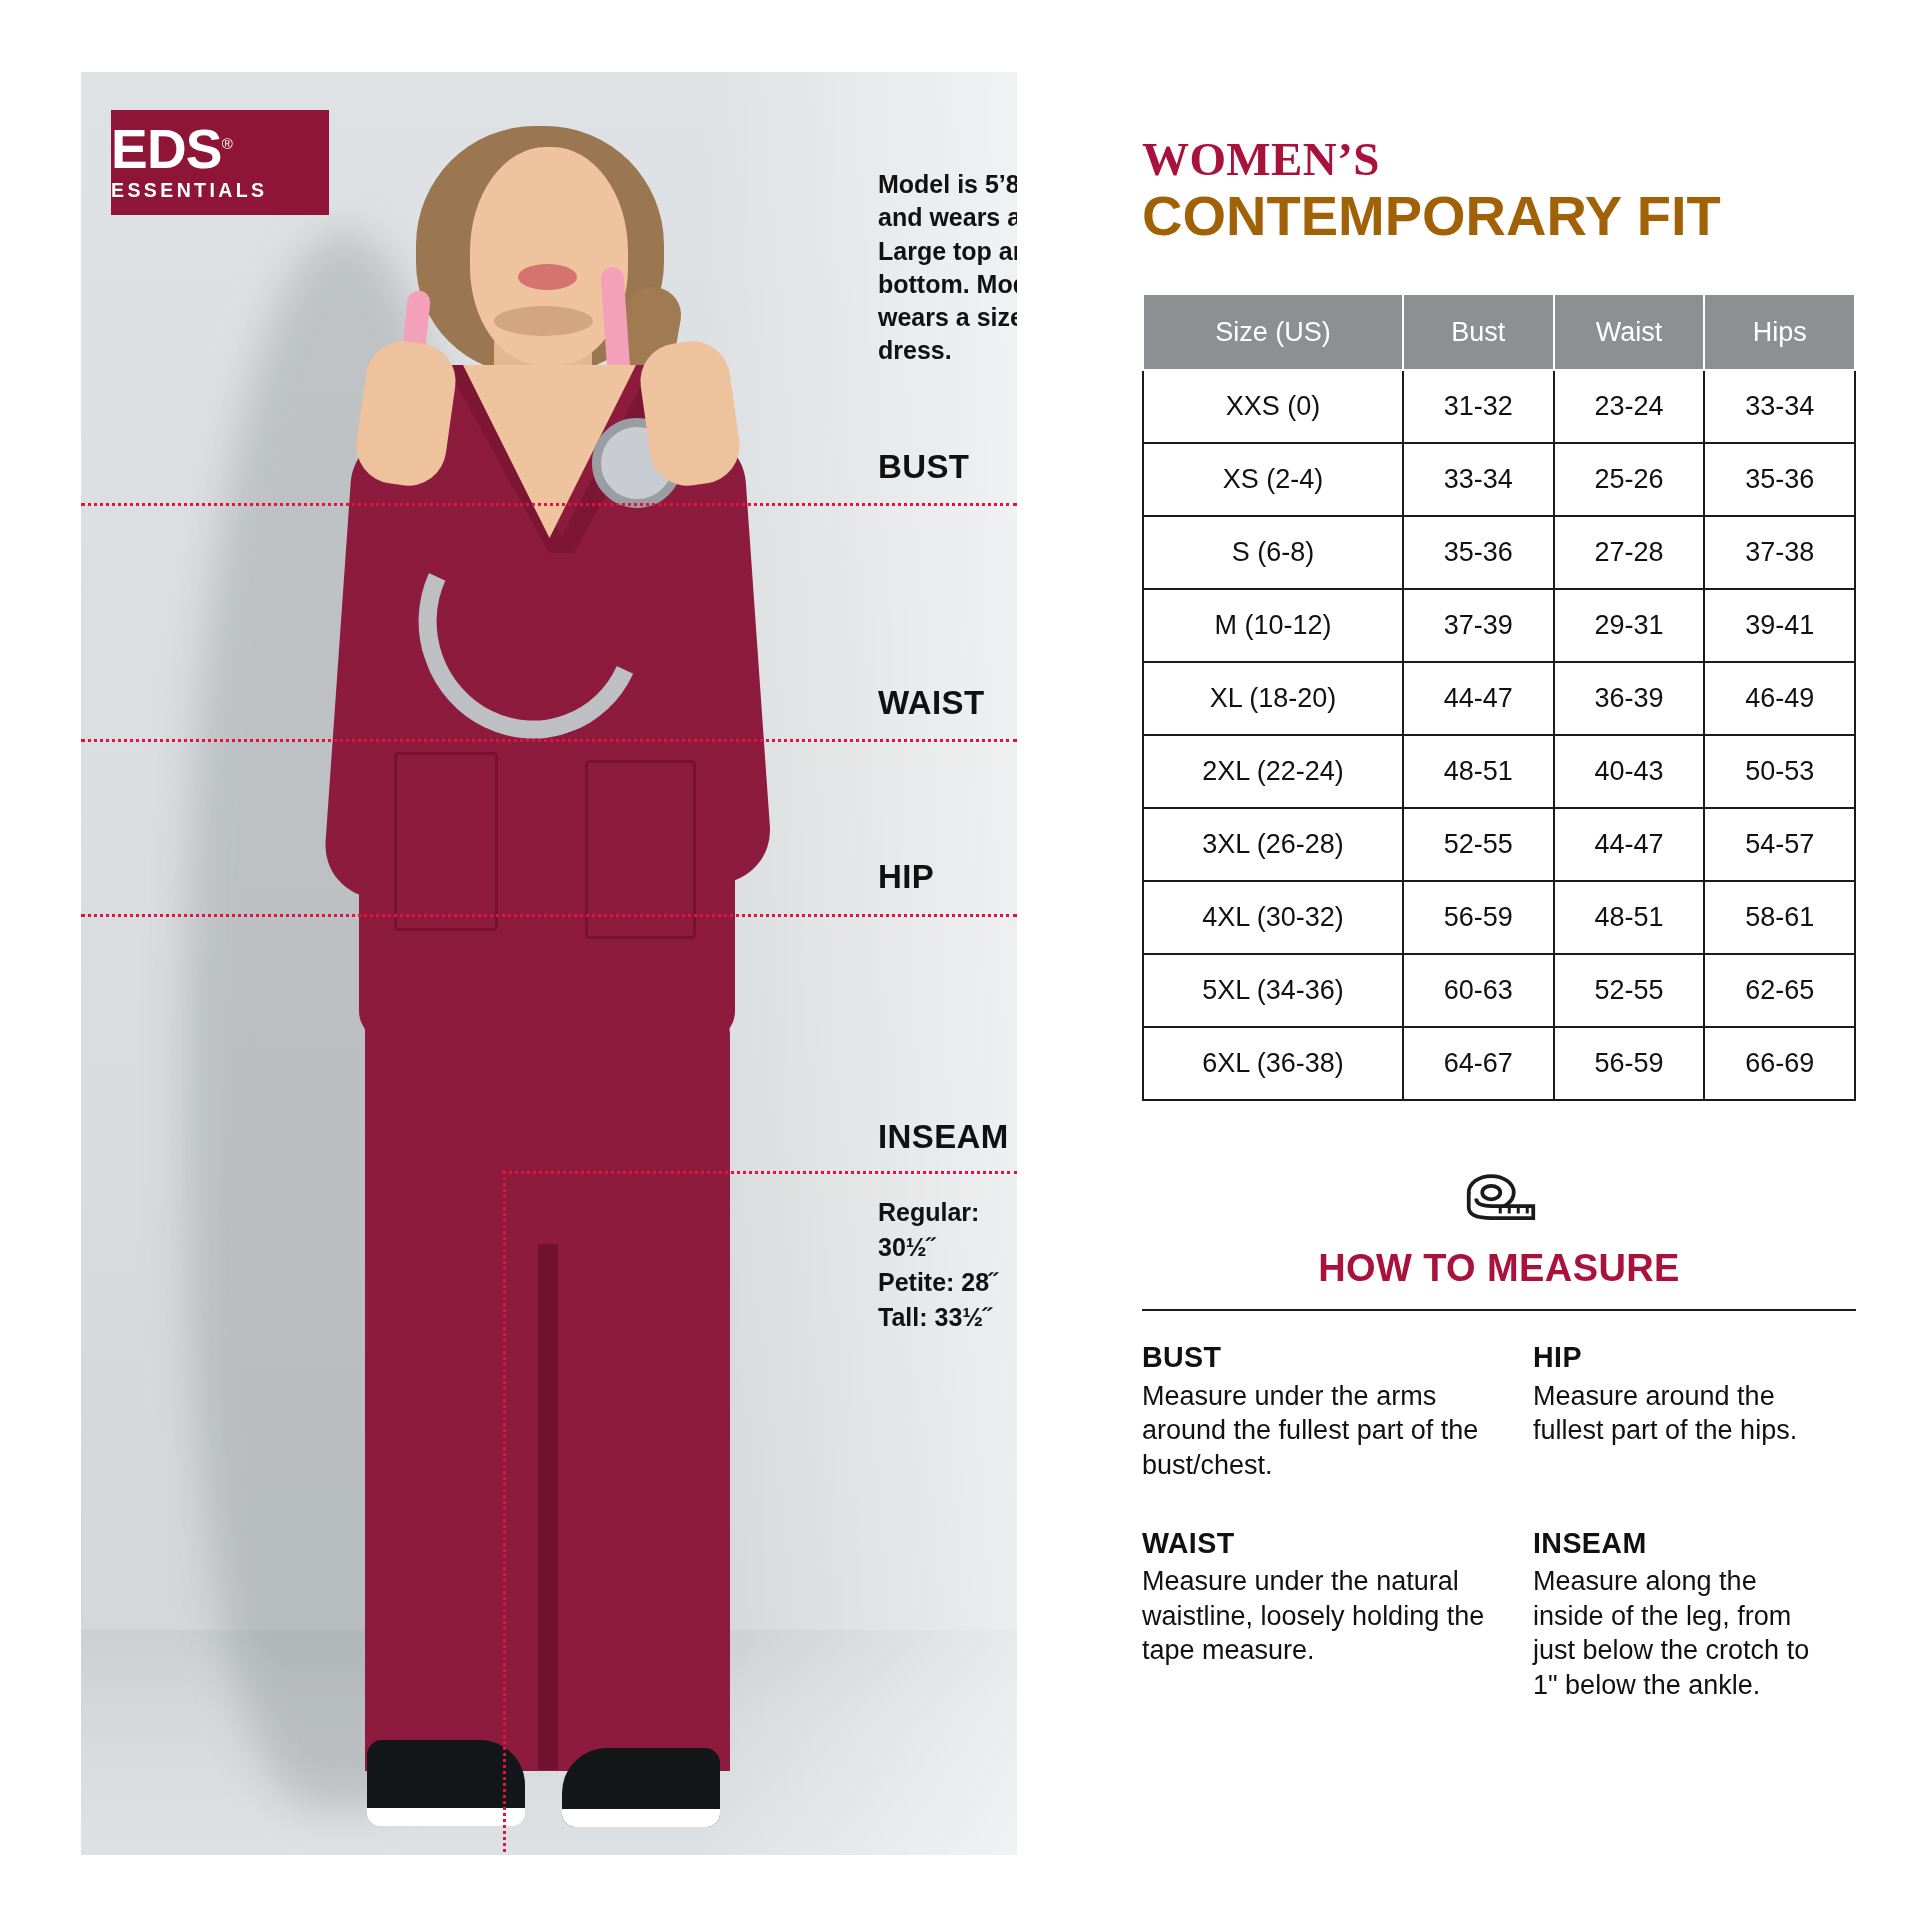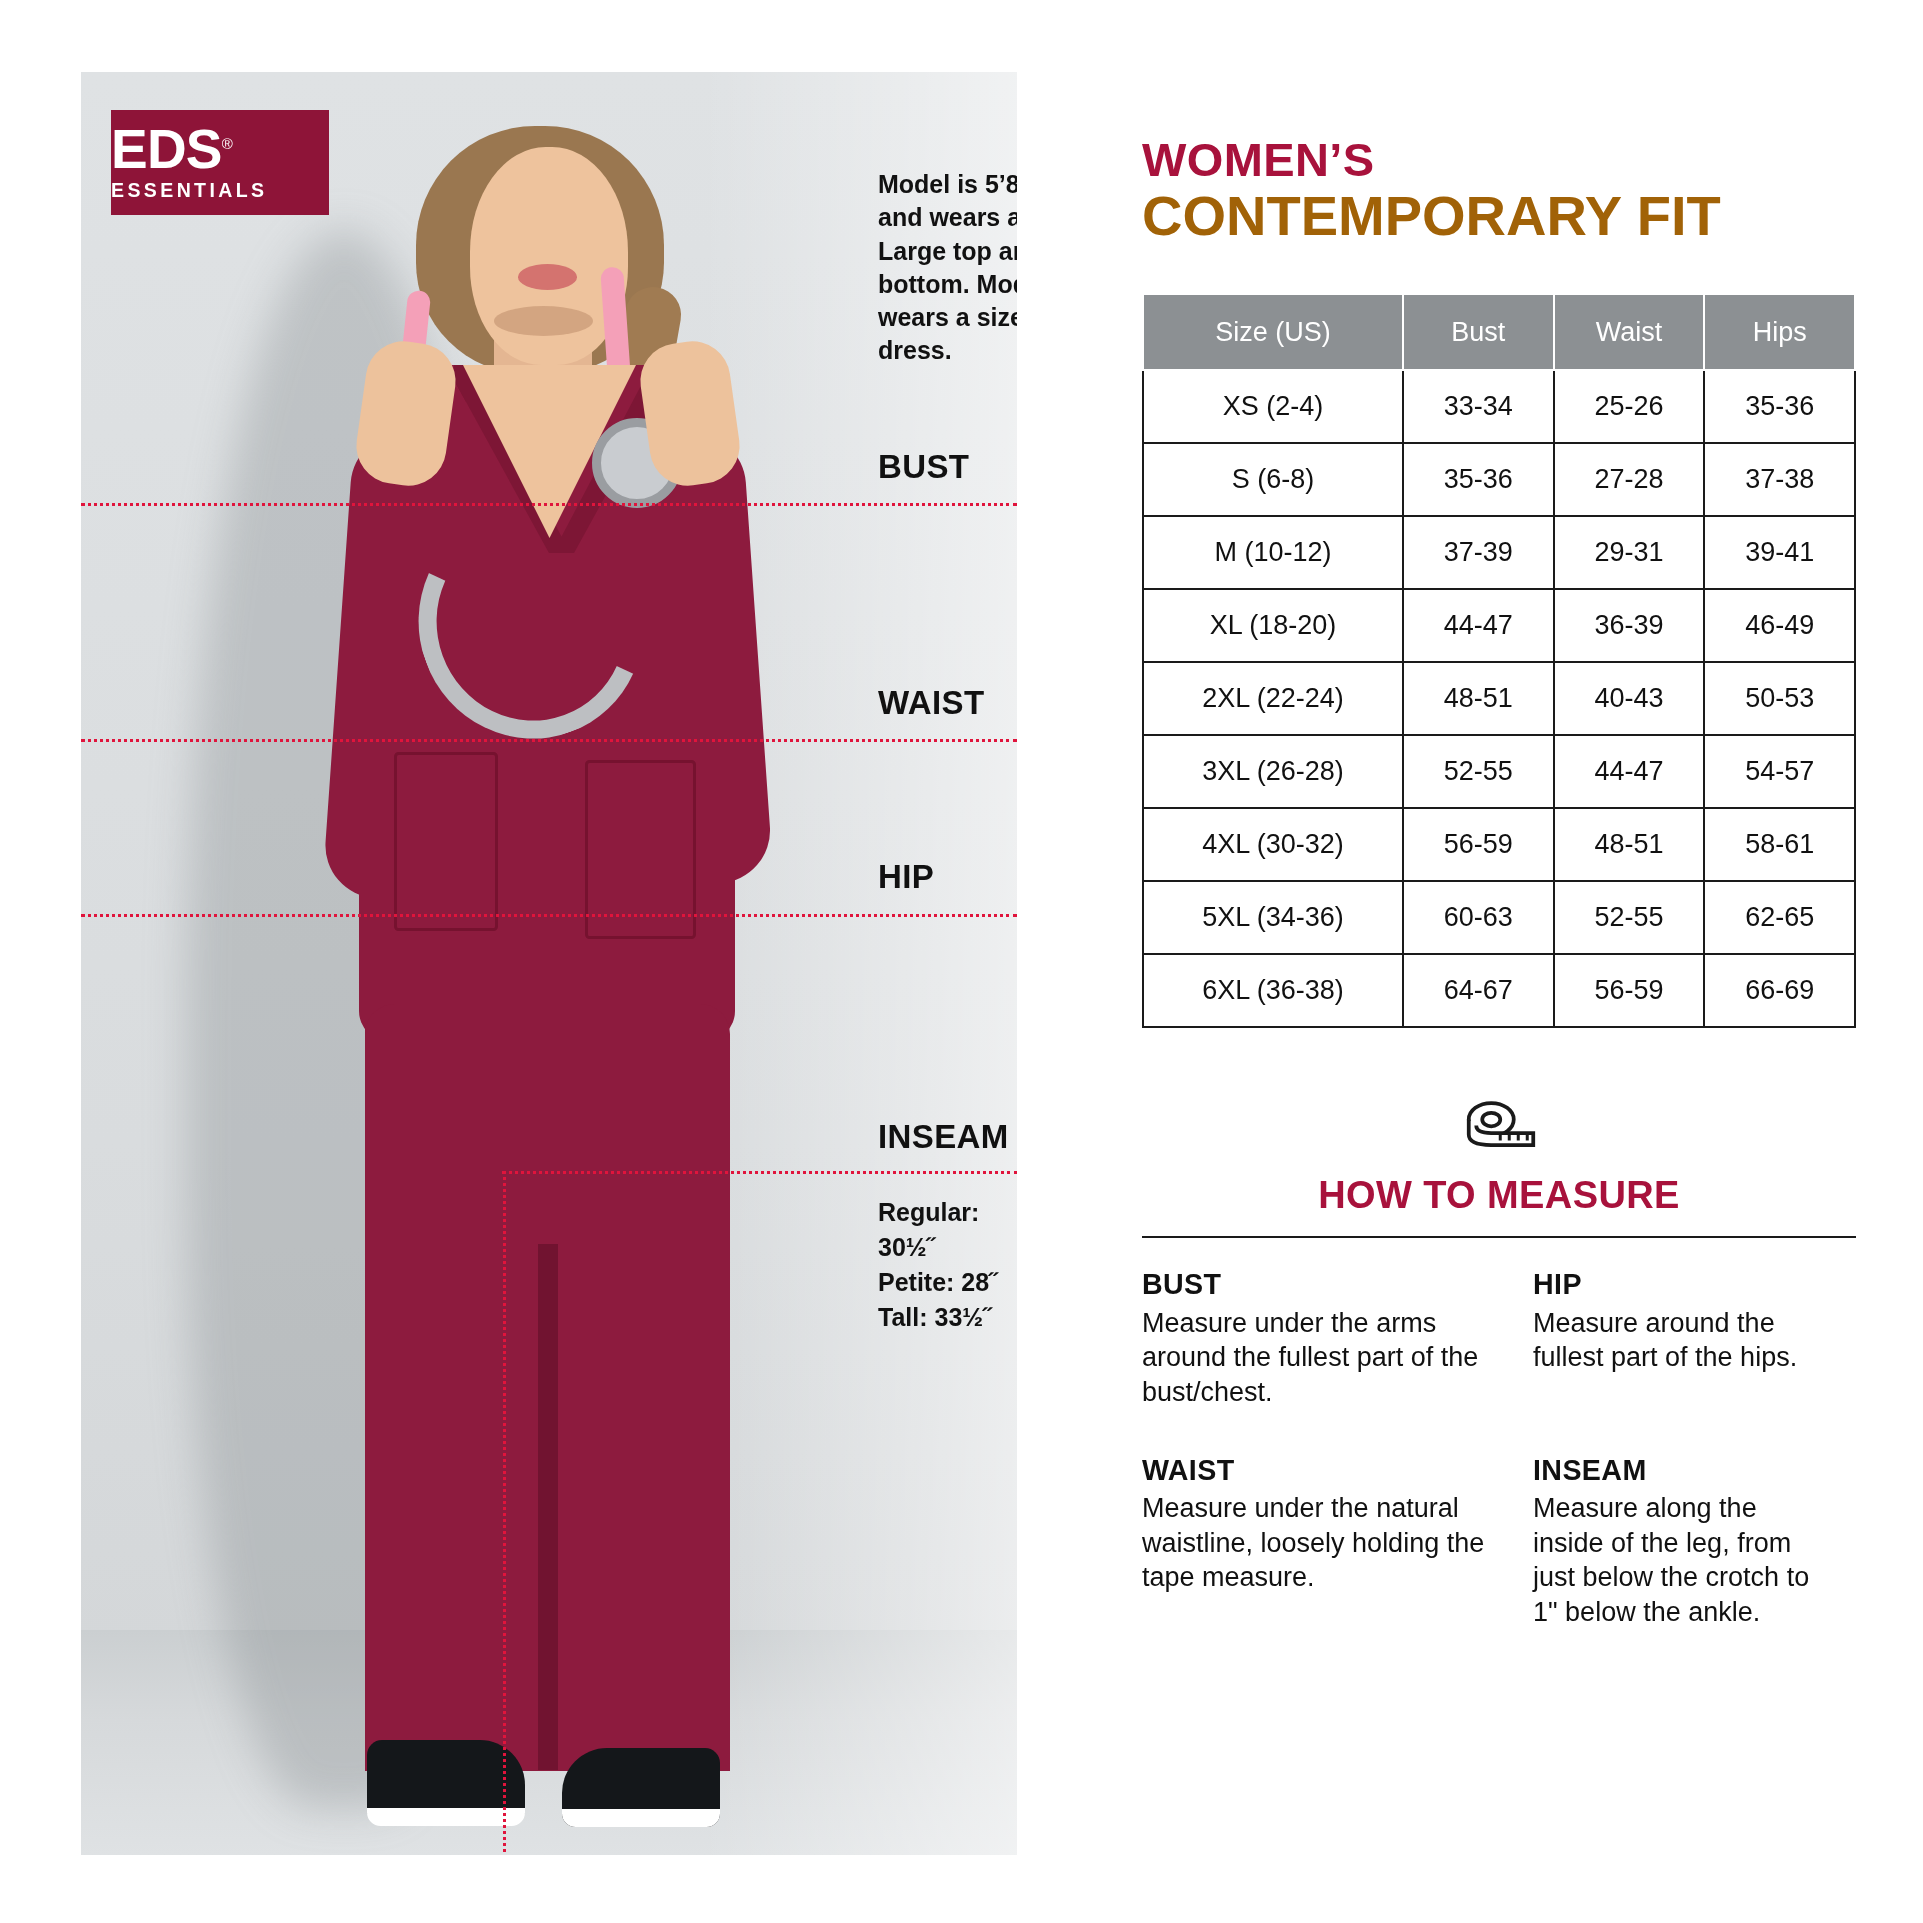--- a/index.html
+++ b/index.html
@@ -344,20 +344,21 @@
     left: 1142px;
     top: 135px;
     width: 714px;
   }
   .title-1 {
     font-size: 47px;
     font-weight: bold;
     color: #a8123c;
     letter-spacing: 0.4px;
     line-height: 1.05;
+    font-family: Liberation Serif, serif;
   }
   .title-2 {
     font-size: 56px;
     font-weight: bold;
     color: #a16207;
     letter-spacing: 0px;
     line-height: 1.05;
     margin-top: 3px;
   }
 
@@ -509,20 +510,26 @@
       <thead>
         <tr>
           <th>Size (US)</th>
           <th>Bust</th>
           <th>Waist</th>
           <th>Hips</th>
         </tr>
       </thead>
       <tbody>
         <tr>
+          <td>XXS (0)</td>
+          <td>31-32</td>
+          <td>23-24</td>
+          <td>33-34</td>
+        </tr>
+        <tr>
           <td>XS (2-4)</td>
           <td>33-34</td>
           <td>25-26</td>
           <td>35-36</td>
         </tr>
         <tr>
           <td>S (6-8)</td>
           <td>35-36</td>
           <td>27-28</td>
           <td>37-38</td>

